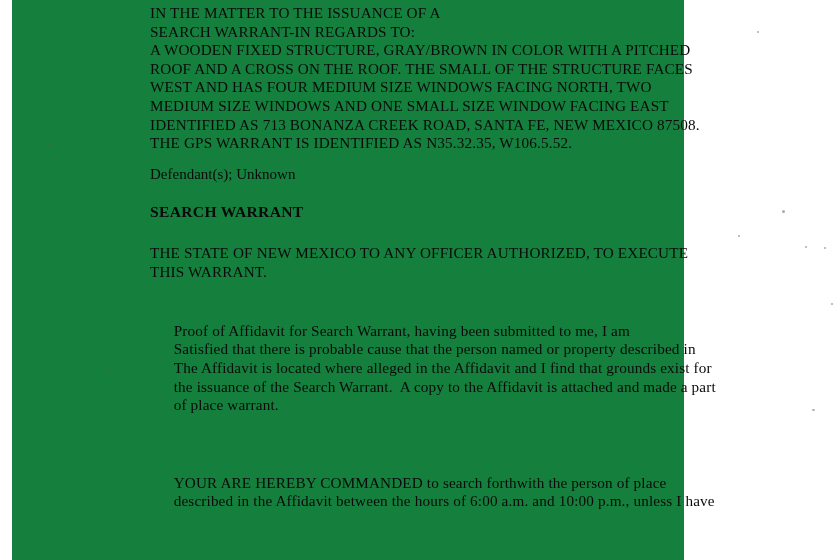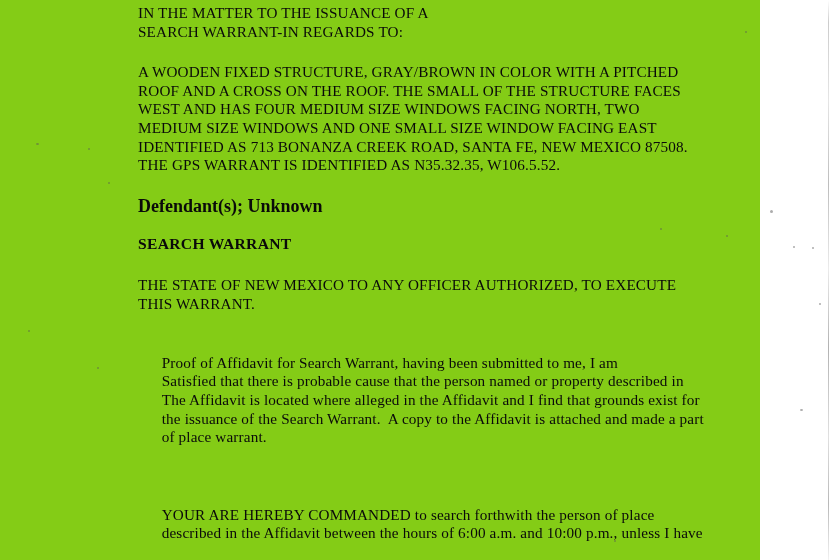--- a/index.html
+++ b/index.html
@@ -11,25 +11,25 @@
     height: 560px;
     background: #ffffff;
     font-family: "Liberation Serif", "DejaVu Serif", serif;
     color: #0a0a0a;
     overflow: hidden;
     position: relative;
   }
 
   #page {
     position: absolute;
-    left: 0;
+    left: 12px;
     top: 0;
-    width: 760px;
+    width: 672px;
     height: 560px;
-    background: #84cc16;
+    background: #15803d;
   }
 
   
   .scanline {
     position: absolute;
     top: 0;
     left: 828px;
     width: 1px;
     height: 560px;
     background: linear-gradient(to bottom,
@@ -63,26 +63,26 @@
     font-size: 15.2px;
     line-height: 18.6px;
     letter-spacing: 0.01em;
     white-space: pre-wrap;
   }
 
   .block { margin: 0; }
 
   .caption-block { margin-top: 4px; }
 
-  .desc-block { margin-top: 22px; }
+  .desc-block { }
 
   .defendant {
-    margin-top: 22px;
-    font-weight: bold;
-    font-size: 18px;
+    margin-top: 12px;
+    font-weight: normal;
+    font-size: 15px;
     line-height: 18.6px;
   }
 
   .title-heading {
     margin-top: 20px;
     font-weight: bold;
     font-size: 15.6px;
     line-height: 18.6px;
     letter-spacing: 0.02em;
     padding-right: 26px;

